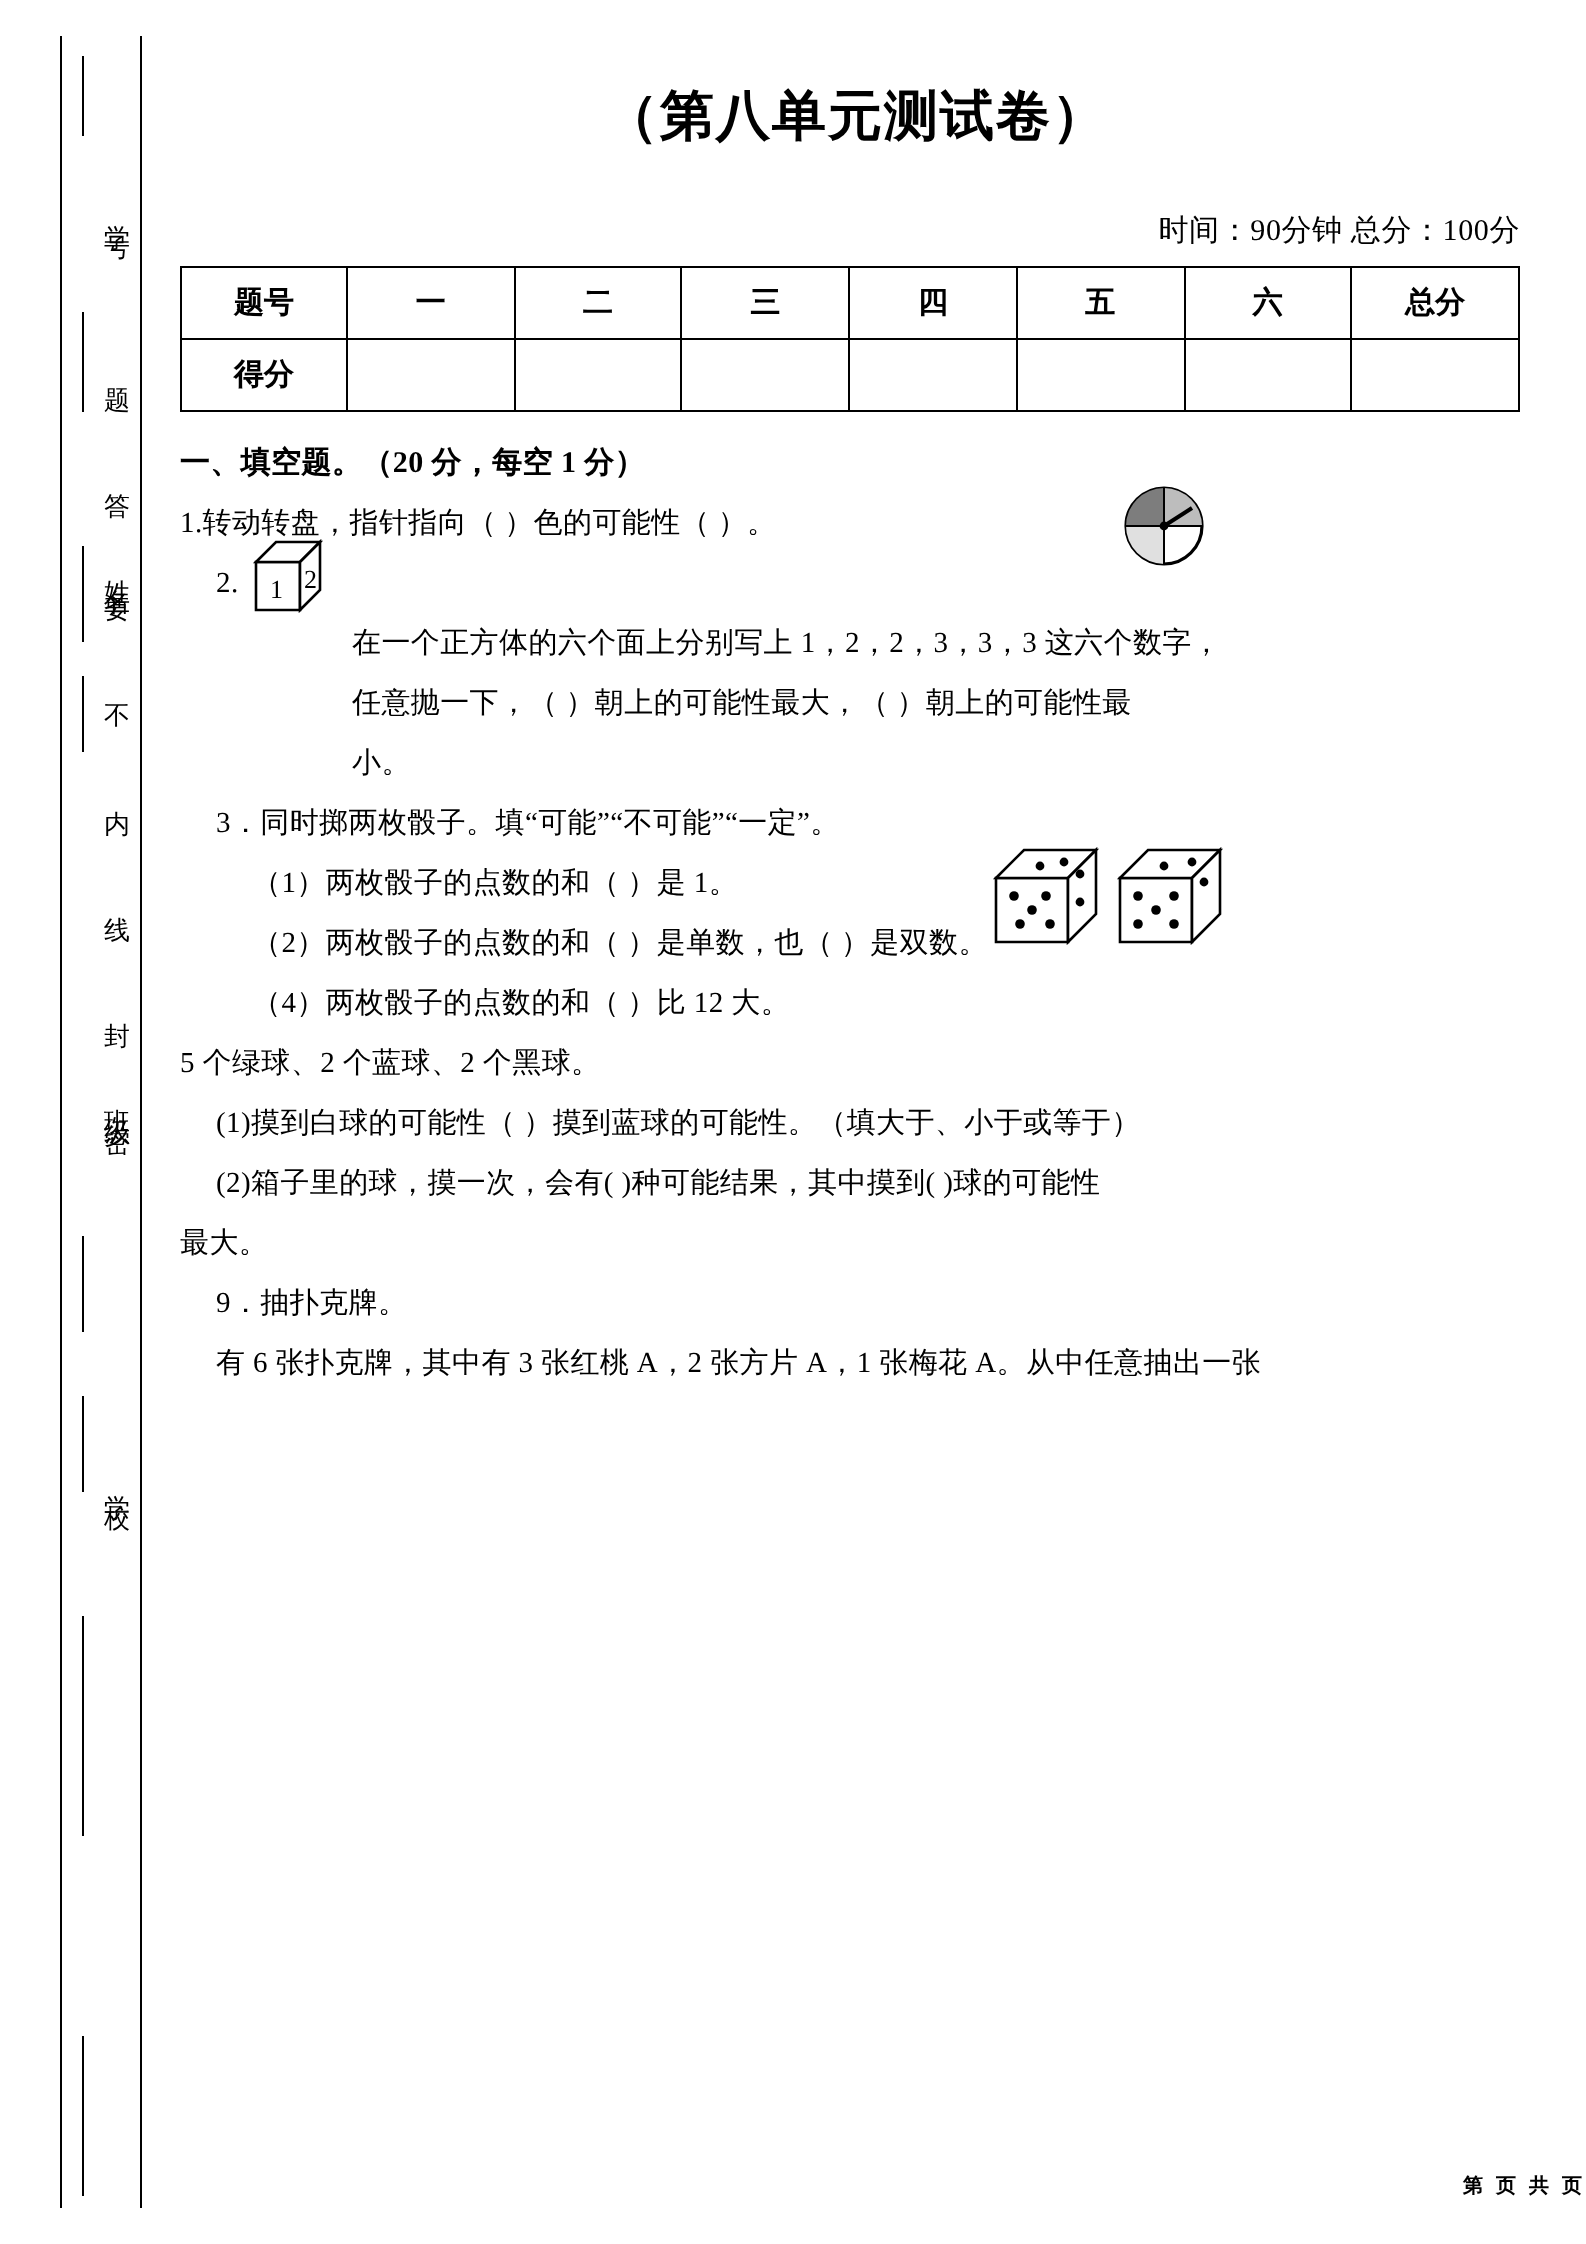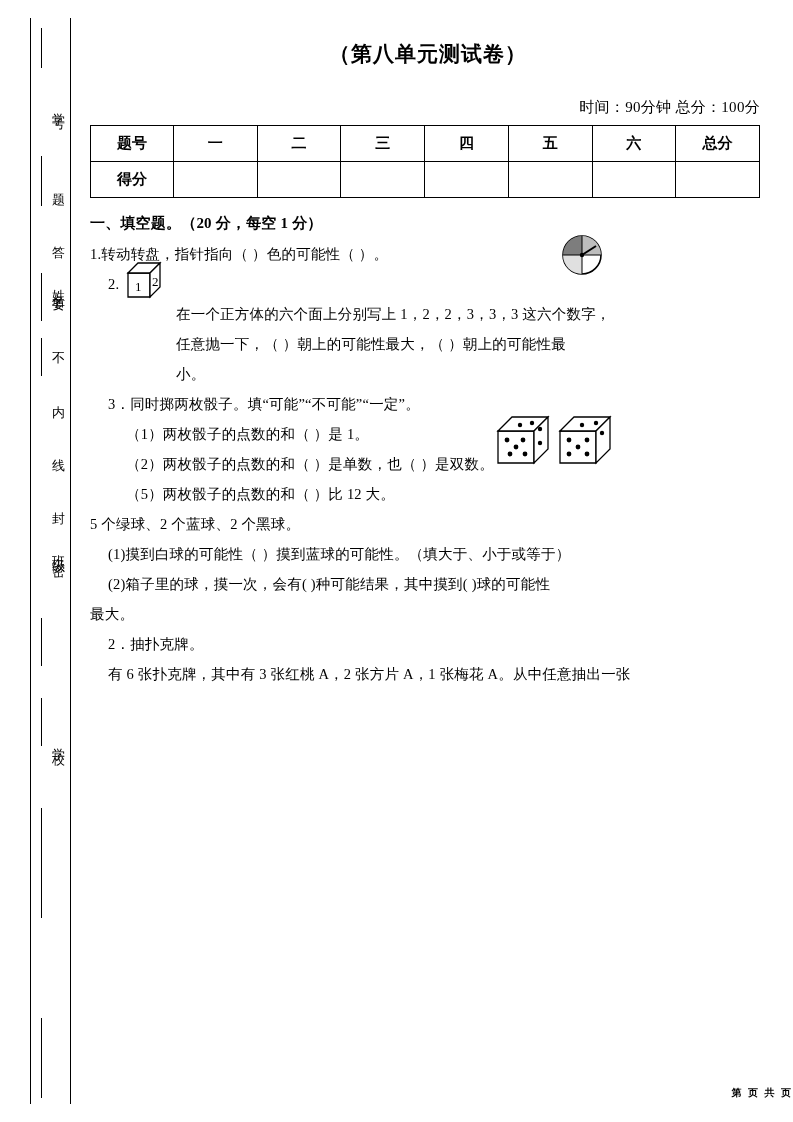--- a/index.html
+++ b/index.html
@@ -73,21 +73,21 @@
     text-align: center;
     font-size: 31px;
     font-weight: bold;
     letter-spacing: 1px;
     line-height: 1.3;
     margin-top: 12px;
     font-family: "Liberation Serif", serif;
   }
   .title2 {
     text-align: center;
-    font-size: 21px;
+    font-size: 27px;
     font-weight: bold;
     letter-spacing: 1px;
     margin-top: 14px;
   }
 
   .meta {
     text-align: right;
     font-size: 15px;
     margin-top: 30px;
     padding-right: 6px;
@@ -278,25 +278,25 @@
           <circle cx="35" cy="45" r="2.4" fill="#000"></circle>
           <circle cx="26" cy="38" r="2.4" fill="#000"></circle>
           <circle cx="30" cy="16" r="2.2" fill="#000"></circle>
           <circle cx="44" cy="14" r="2.2" fill="#000"></circle>
           <circle cx="50" cy="24" r="2.2" fill="#000"></circle>
         </g>
       </svg>
     </span>
   </div>
   <div class="q pad2">（2）两枚骰子的点数的和（                ）是单数，也（                ）是双数。</div>
-  <div class="q pad2">（5）两枚骰子的点数的和（                ）比 12 大。</div>
+  <div class="q pad2">（4）两枚骰子的点数的和（                ）比 12 大。</div>
 
   <div class="q">5 个绿球、2 个蓝球、2 个黑球。</div>
   <div class="q pad1">(1)摸到白球的可能性（          ）摸到蓝球的可能性。（填大于、小于或等于）</div>
   <div class="q pad1">(2)箱子里的球，摸一次，会有(        )种可能结果，其中摸到(        )球的可能性</div>
   <div class="q">最大。</div>
 
-  <div class="q pad1">2．抽扑克牌。</div>
+  <div class="q pad1">9．抽扑克牌。</div>
   <div class="q pad1">有 6 张扑克牌，其中有 3 张红桃 A，2 张方片 A，1 张梅花 A。从中任意抽出一张</div>
 
 </div>
 
 <div class="footer">第 页 共 页</div>
 
 </body></html>

